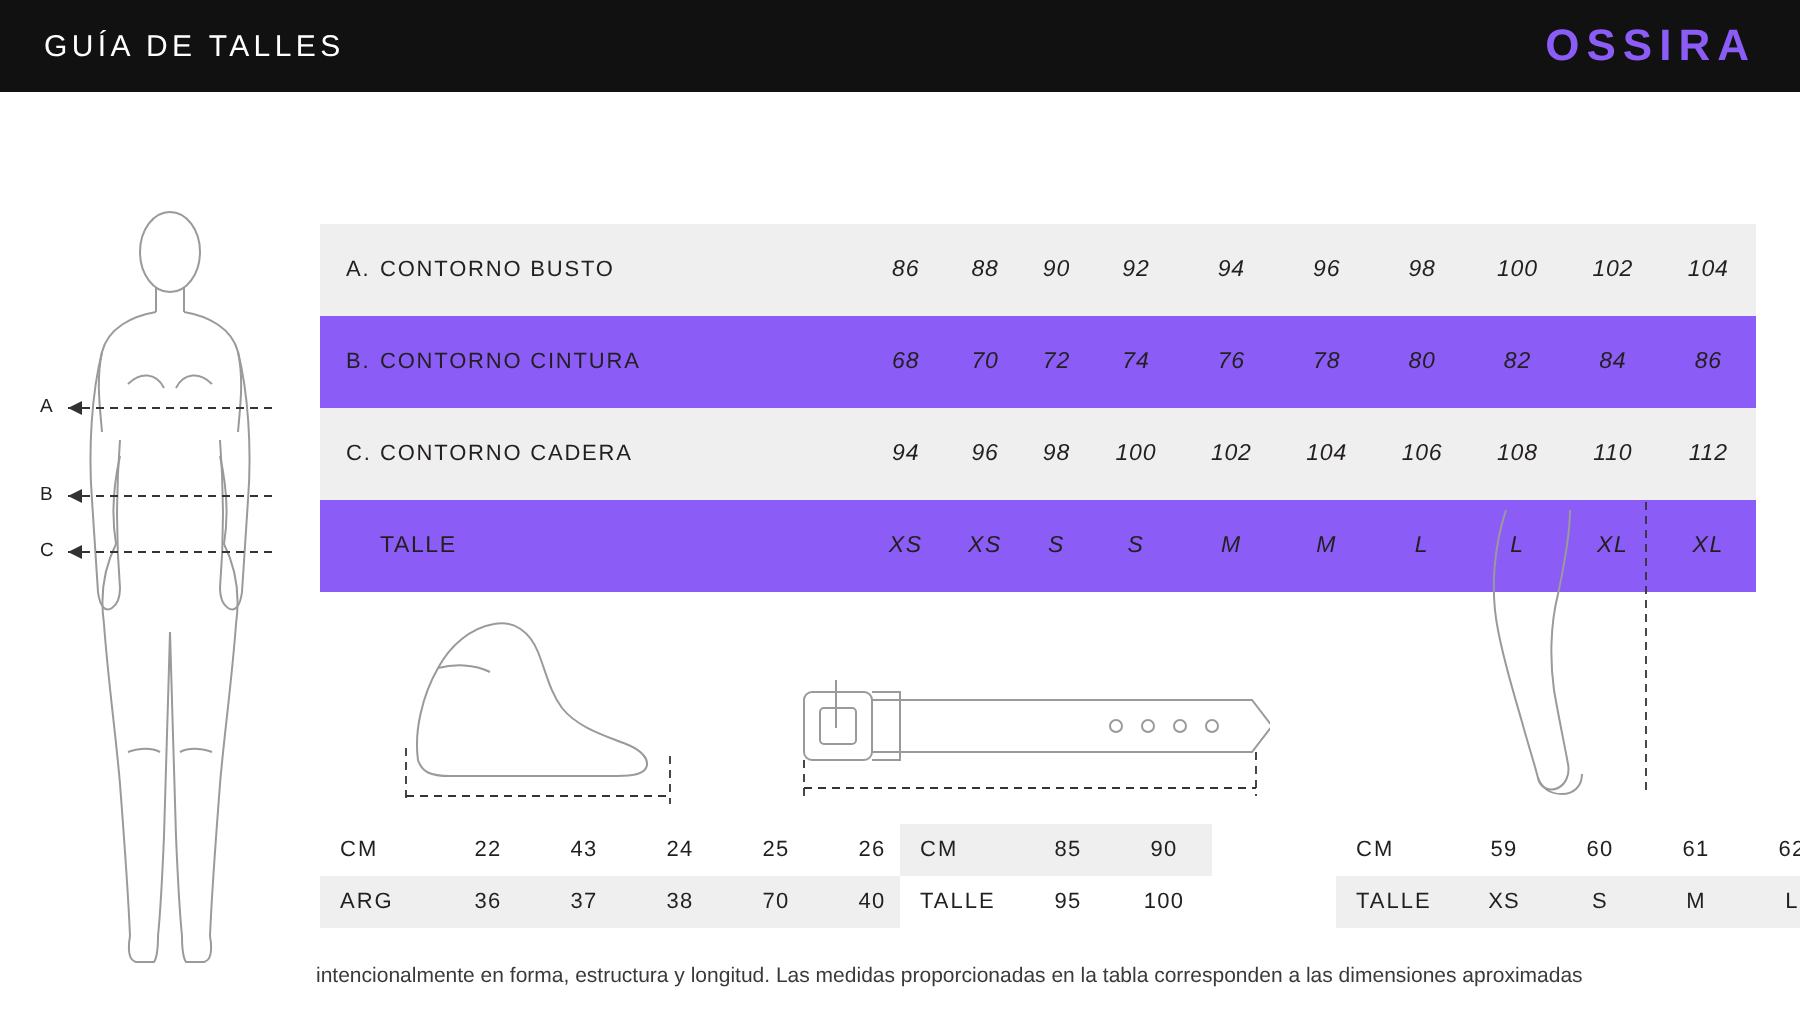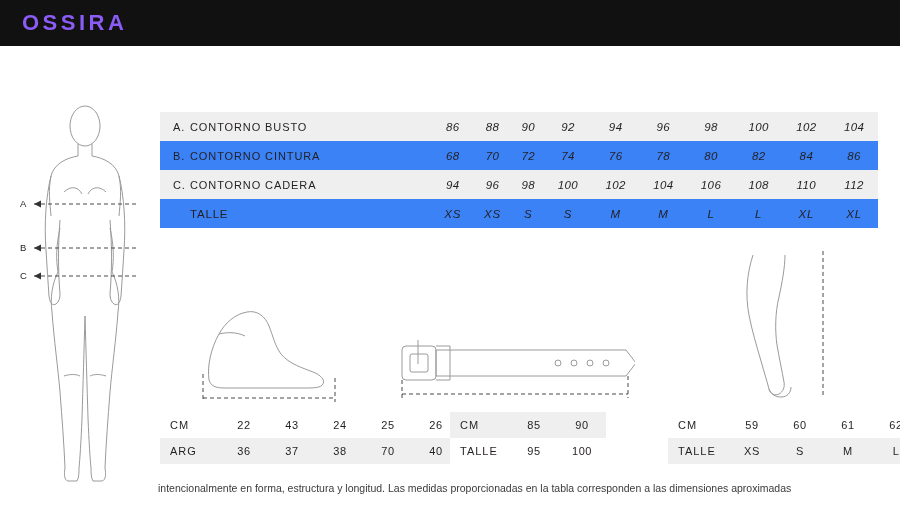--- a/index.html
+++ b/index.html
@@ -54,25 +54,25 @@
   
   .main-table{
     position:absolute;
     left:160px;top:66px;
     width:718px;
     border-collapse:collapse;
     font-size:11px;
   }
   .main-table td{
     padding:0;
-    height:29px;
+    height:46px;
     vertical-align:middle;
   }
   .main-table tr.alt td{background:#efefef;}
-  .main-table tr.plain td{background:#3b82f6;}
+  .main-table tr.plain td{background:#8b5cf6;}
   .row-label{
     text-align:left;
     padding-left:13px !important;
     letter-spacing:.9px;
     white-space:nowrap;
     font-size:11px;
   }
   .row-label .ltr{display:inline-block;width:17px;}
   .num{
     text-align:center;
@@ -121,20 +121,21 @@
     font-size:10.5px;
     line-height:15px;
     color:#3a3a3a;
   }
   .footnote p{margin:0;}
 </style>
 </head>
 <body>
 
 <div class="header">
+  <div class="header-title">GUÍA DE TALLES</div>
   <div class="brand">OSSIRA</div>
 </div>
 
 <div class="content">
 
   <div class="figure-wrap">
     <svg width="130" height="390" viewBox="0 0 130 390">
       <g fill="none" stroke="#9a9a9a" stroke-width="1">
 
         <ellipse cx="65" cy="26" rx="15" ry="20"></ellipse>

